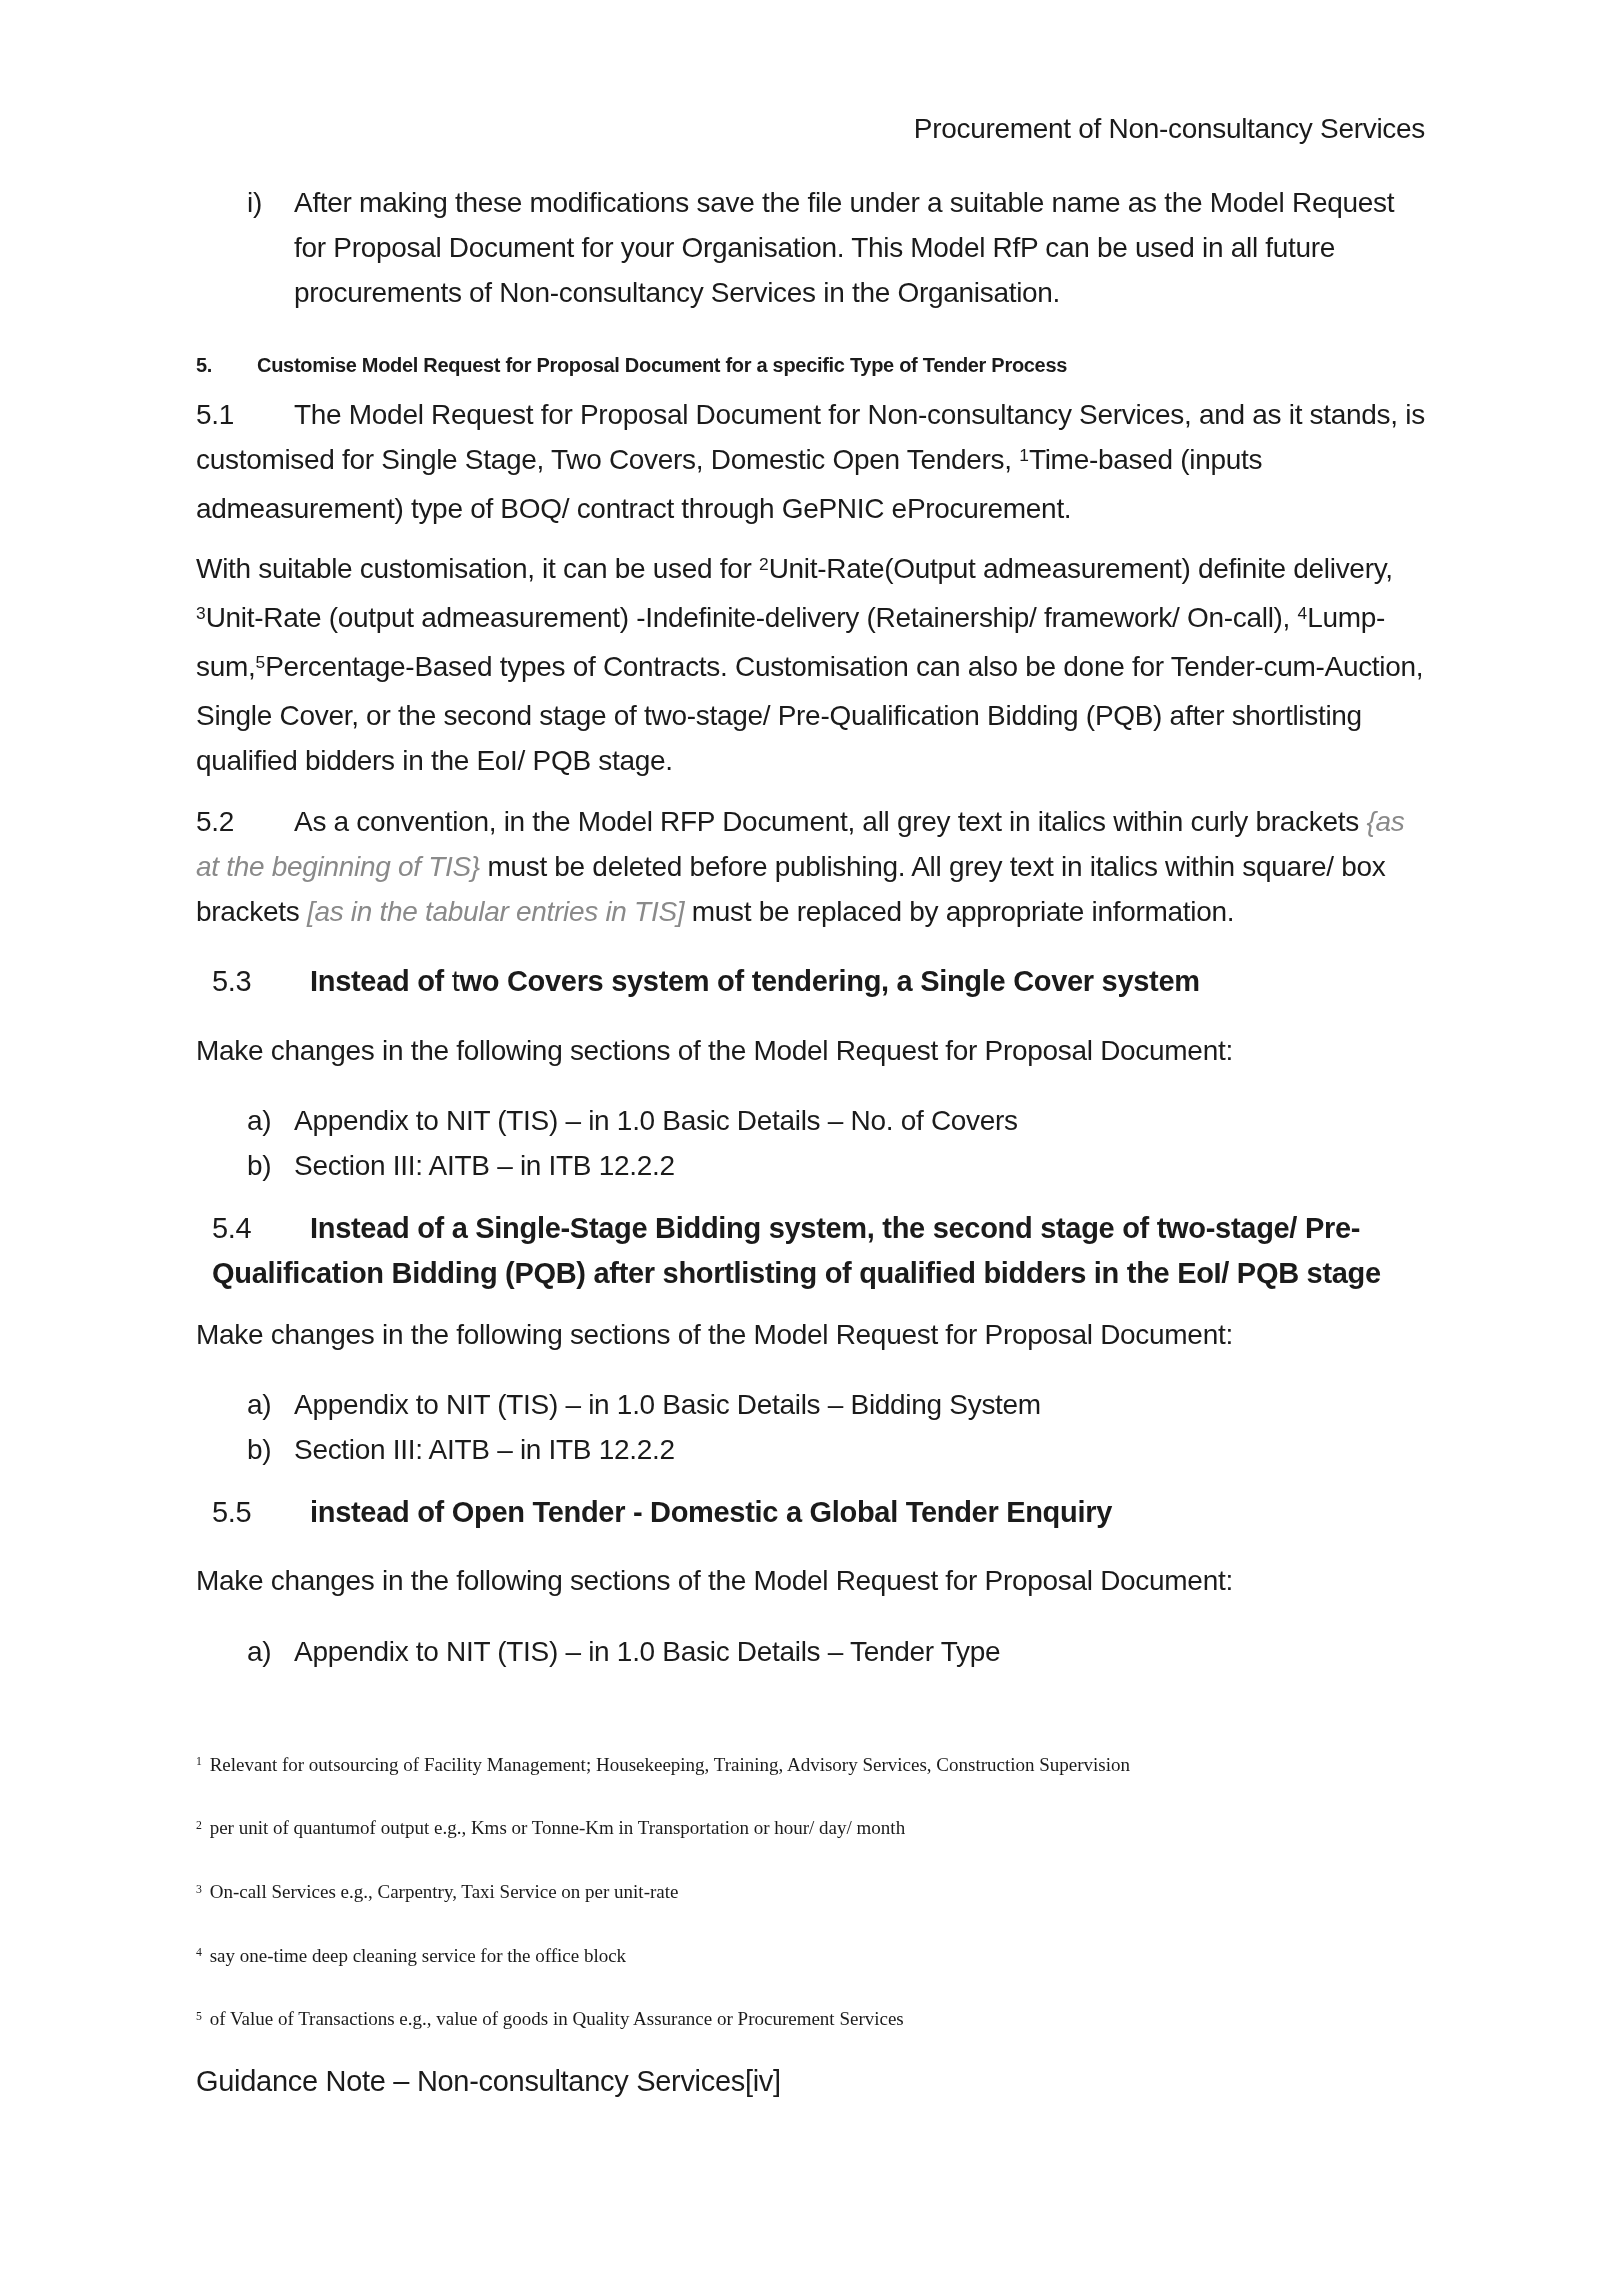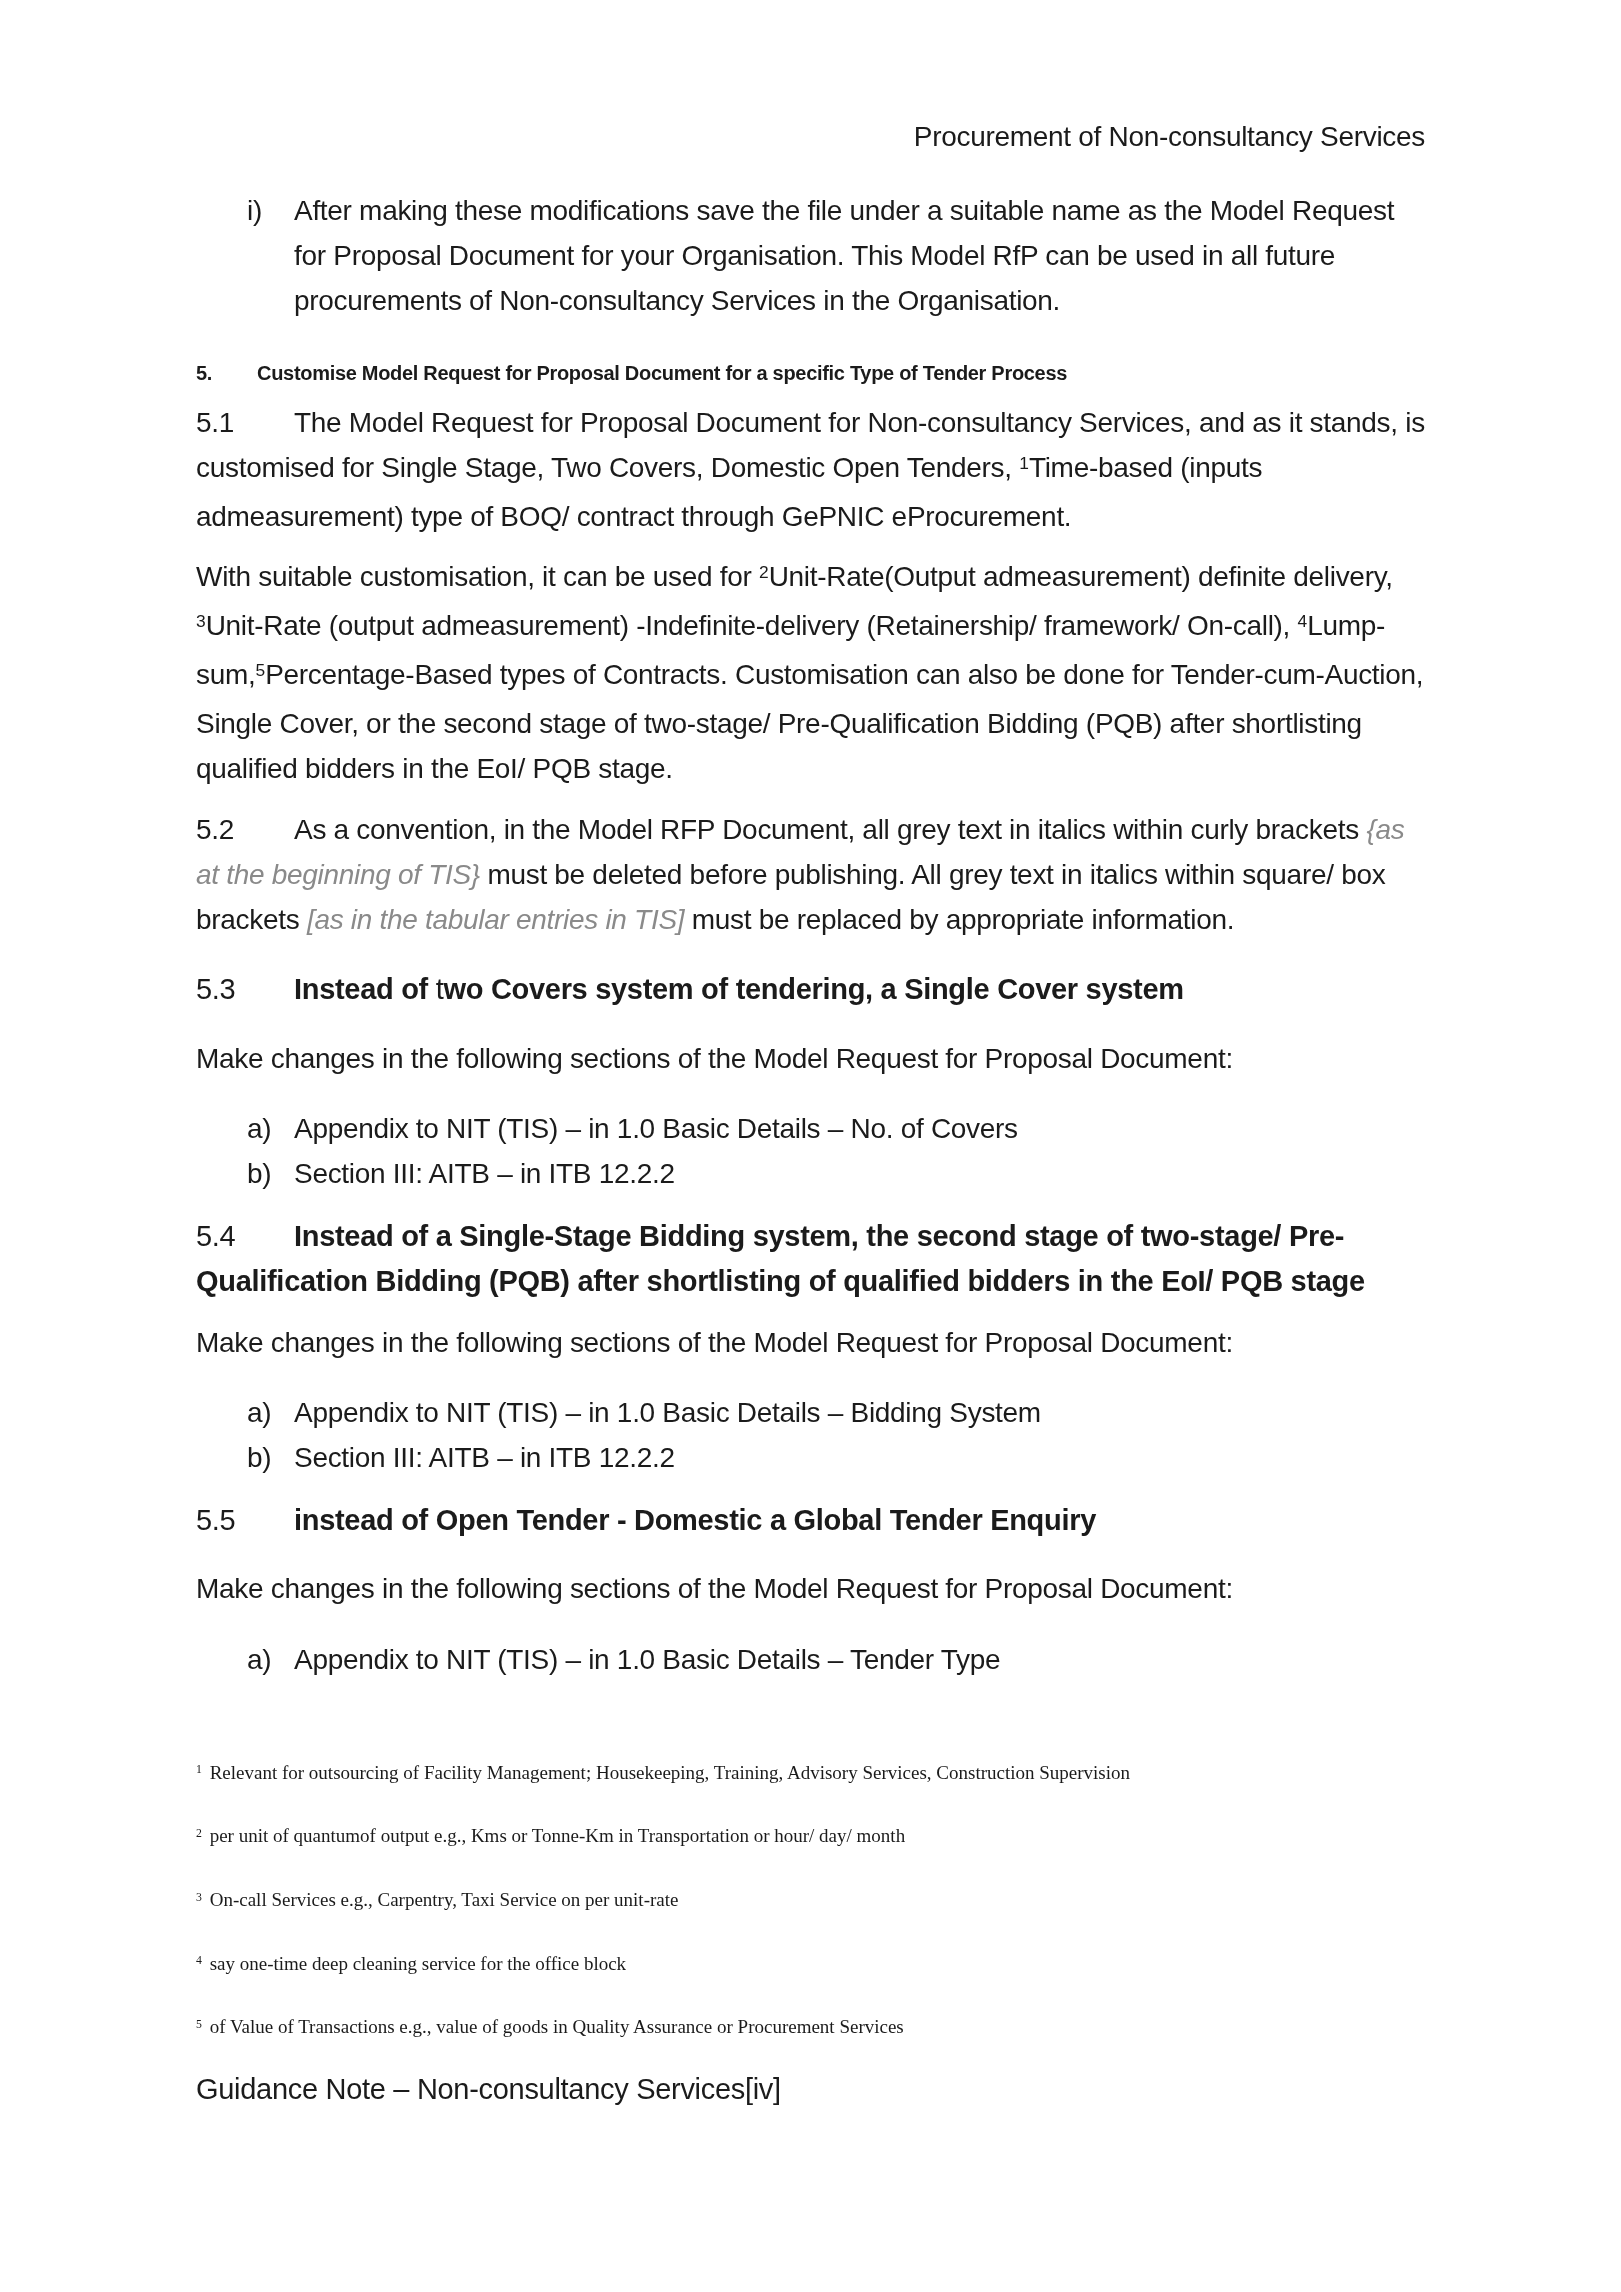--- a/index.html
+++ b/index.html
@@ -8,21 +8,21 @@
     width:1621px;
     height:2293px;
     background:#ffffff;
     font-family:"Liberation Sans", sans-serif;
     color:#1b1b1b;
     overflow:hidden;
   }
   .content{
     position:absolute;
     left:196px;
-    top:16px;
+    top:8px;
     width:1229px;
   }
   .header{
     margin-top:98px;
     text-align:right;
     font-size:28px;
     line-height:45px;
     letter-spacing:-0.3px;
   }
   .docbody{
@@ -39,21 +39,21 @@
   .num{display:inline-block; width:98px; text-indent:0;}
   .marker{display:inline-block; width:47px; text-indent:0;}
   .heading1{
     font-size:20px;
     font-weight:bold;
     line-height:49px;
     padding-left:61px;
     text-indent:-61px;
   }
   .heading1 .num{width:61px; font-weight:bold;}
-  .heading2{font-size:29px;}
+  .heading2{font-size:29px;margin-left:16px;}
   .heading2 .num{font-weight:normal;}
   .list{padding-left:98px; text-indent:-47px;}
 
   
   #item-i{margin-top:29px;}
   #heading-5{margin-top:25.5px;}
   #para-5-1{margin-top:2px;}
   #para-custom{margin-top:15.7px;}
   #para-5-2{margin-top:15.7px;}
   #heading-5-3{margin-top:25.5px;}

